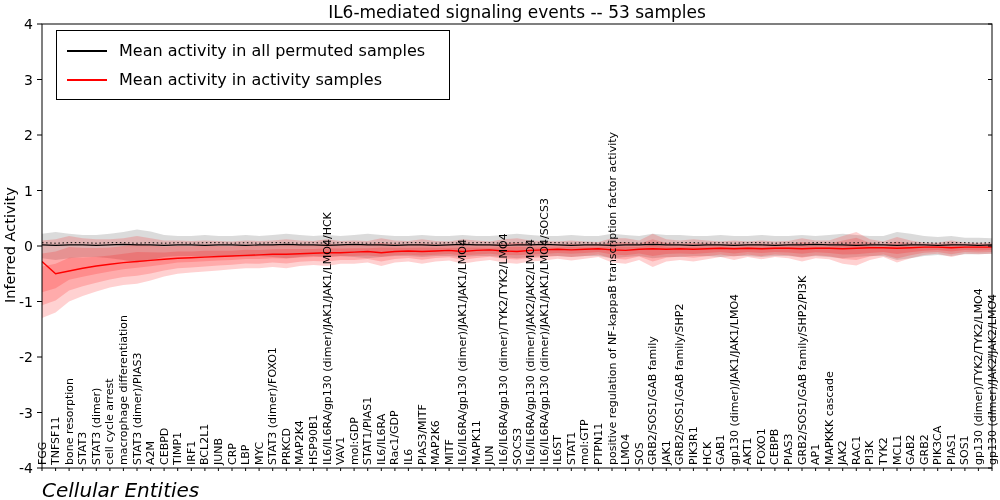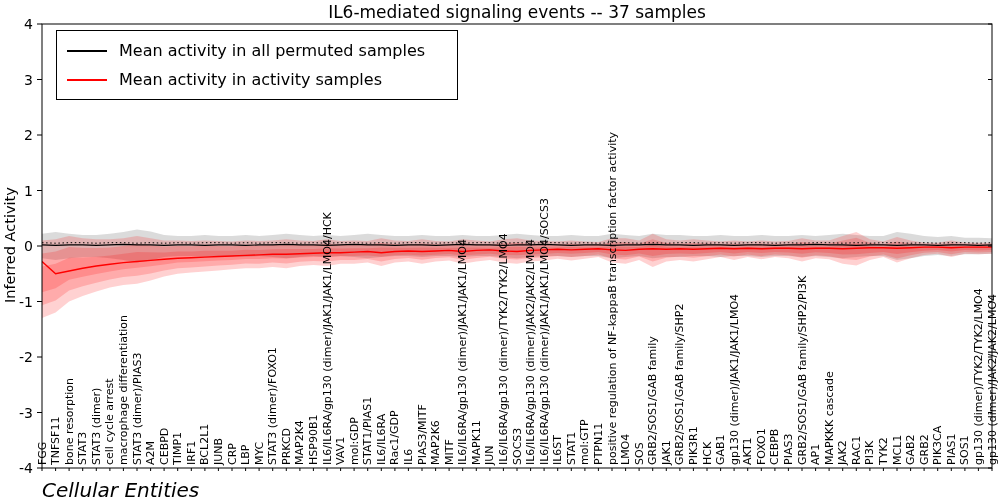--- a/index.html
+++ b/index.html
@@ -14,21 +14,21 @@
   }
   .ylabel{
     position:absolute;left:2px;top:303px;transform-origin:0 0;transform:rotate(-90deg);
     font-size:14.5px;white-space:nowrap;
   }
   .xlabel{
     position:absolute;top:478px;left:42px;width:950px;text-align:left;font-size:20px;font-style:italic;
   }
   .legend{
     position:absolute;left:56px;top:30px;background:#ffffff;border:1px solid #000;
-    padding:10px 32px 10px 10px;display:flex;flex-direction:column;gap:10px;
+    padding:10px 24px 10px 10px;display:flex;flex-direction:column;gap:10px;
   }
   .legend-row{display:flex;align-items:center;gap:12px;font-size:16px;white-space:nowrap;}
   .legend-line{display:inline-block;width:40px;height:0;border-top:2px solid #000;}
 </style>
 </head>
 <body>
 
 <div class="figure">
   <div id="chart" class="chart-mount"><svg width="1000" height="500" viewBox="0 0 1000 500" xmlns="http://www.w3.org/2000/svg">
         <defs>
@@ -209,21 +209,21 @@
         <line x1="951.3" y1="468" x2="951.3" y2="471" stroke="#000" stroke-width="1"></line>
         <text transform="translate(954.8,465) rotate(-90)" font-size="11" fill="#000">PIAS1</text>
         <line x1="964.9" y1="468" x2="964.9" y2="471" stroke="#000" stroke-width="1"></line>
         <text transform="translate(968.4,465) rotate(-90)" font-size="11" fill="#000">SOS1</text>
         <line x1="978.4" y1="468" x2="978.4" y2="471" stroke="#000" stroke-width="1"></line>
         <text transform="translate(981.9,465) rotate(-90)" font-size="11" fill="#000">gp130 (dimer)/TYK2/TYK2/LMO4</text>
         <line x1="992.0" y1="468" x2="992.0" y2="471" stroke="#000" stroke-width="1"></line>
         <text transform="translate(995.5,465) rotate(-90)" font-size="11" fill="#000">gp130 (dimer)/JAK2/JAK2/LMO4</text>
       </svg></div>
 
-  <div class="title">IL6-mediated signaling events -- 37 samples</div>
+  <div class="title">IL6-mediated signaling events -- 53 samples</div>
   <div class="ylabel">Inferred Activity</div>
   <div class="xlabel">Cellular Entities</div>
 
   <div class="legend">
     <div class="legend-row">
       <span class="legend-line" style="border-top-color: rgb(0, 0, 0);"></span>
       <span class="legend-label">Mean activity in all permuted samples</span>
     </div>
     <div class="legend-row">
       <span class="legend-line" style="border-top-color: rgb(255, 0, 0);"></span>

